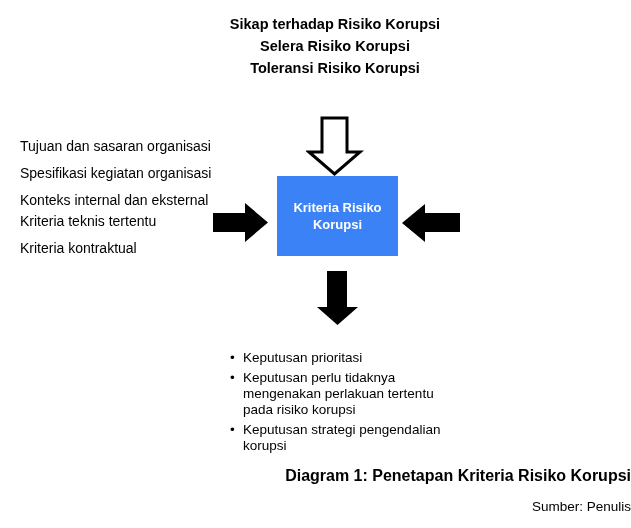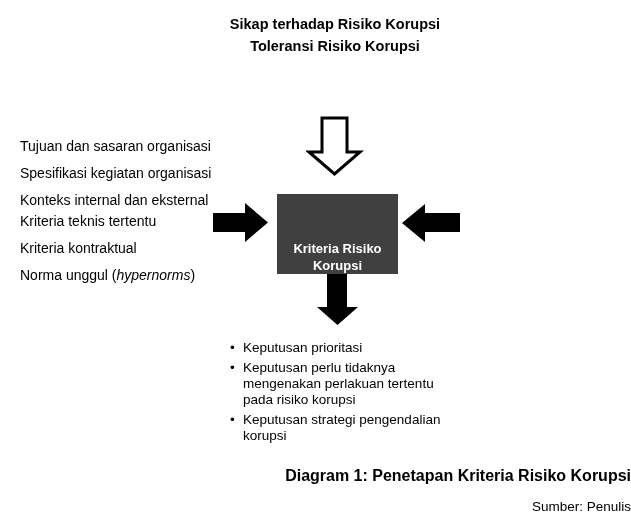--- a/index.html
+++ b/index.html
@@ -51,49 +51,49 @@
     width: 152px;
     font-size: 13.5px;
     line-height: 19px;
   }
   .right-list .li { margin-bottom: 11px; }
 
   
   .center-box {
     position: absolute;
     left: 277px;
-    top: 194px;
+    top: 176px;
     width: 121px;
     height: 80px;
-    background: #404040;
+    background: #3b82f6;
     color: #ffffff;
     font-weight: bold;
     font-size: 13px;
     line-height: 17px;
     display: flex;
-    align-items: flex-end;
+    align-items: center;
     justify-content: center;
     text-align: center;
     box-sizing: border-box;
     padding: 0 8px;
   }
 
   
   .arrow { position: absolute; }
   .arrow svg { display: block; }
   .arrow-top    { left: 306px; top: 116px; }
   .arrow-left   { left: 213px; top: 203px; }
   .arrow-right  { left: 402px; top: 204px; }
   .arrow-bottom { left: 317px; top: 271px; }
 
   
   .bullets {
     position: absolute;
     left: 230px;
-    top: 340px;
+    top: 350px;
     width: 228px;
     font-size: 13.5px;
     line-height: 16px;
     list-style: none;
     margin: 0;
     padding: 0;
   }
   .bullets li {
     position: relative;
     padding-left: 13px;
@@ -127,30 +127,30 @@
     white-space: nowrap;
   }
 </style>
 </head>
 <body>
 
 <div class="canvas">
 
   <div class="header">
     <div>Sikap terhadap Risiko Korupsi</div>
+    <div>Selera Risiko Korupsi</div>
     <div>Toleransi Risiko Korupsi</div>
   </div>
 
   <div class="left-list">
     <div class="li">Tujuan dan sasaran organisasi</div>
     <div class="li">Spesifikasi kegiatan organisasi</div>
     <div class="li tight">Konteks internal dan eksternal</div>
     <div class="li">Kriteria teknis tertentu</div>
     <div class="li">Kriteria kontraktual</div>
-    <div class="li"><span>Norma unggul (</span><i>hypernorms</i><span>)</span></div>
   </div>
 
 
   <div class="arrow arrow-top">
     <svg width="58" height="61" viewBox="0 0 58 61" xmlns="http://www.w3.org/2000/svg">
       <polygon points="16,2 41,2 41,36 54,36 28.5,58 3,36 16,36" fill="#ffffff" stroke="#000000" stroke-width="3" stroke-linejoin="miter"></polygon>
     </svg>
   </div>
 
   <div class="arrow arrow-left">

